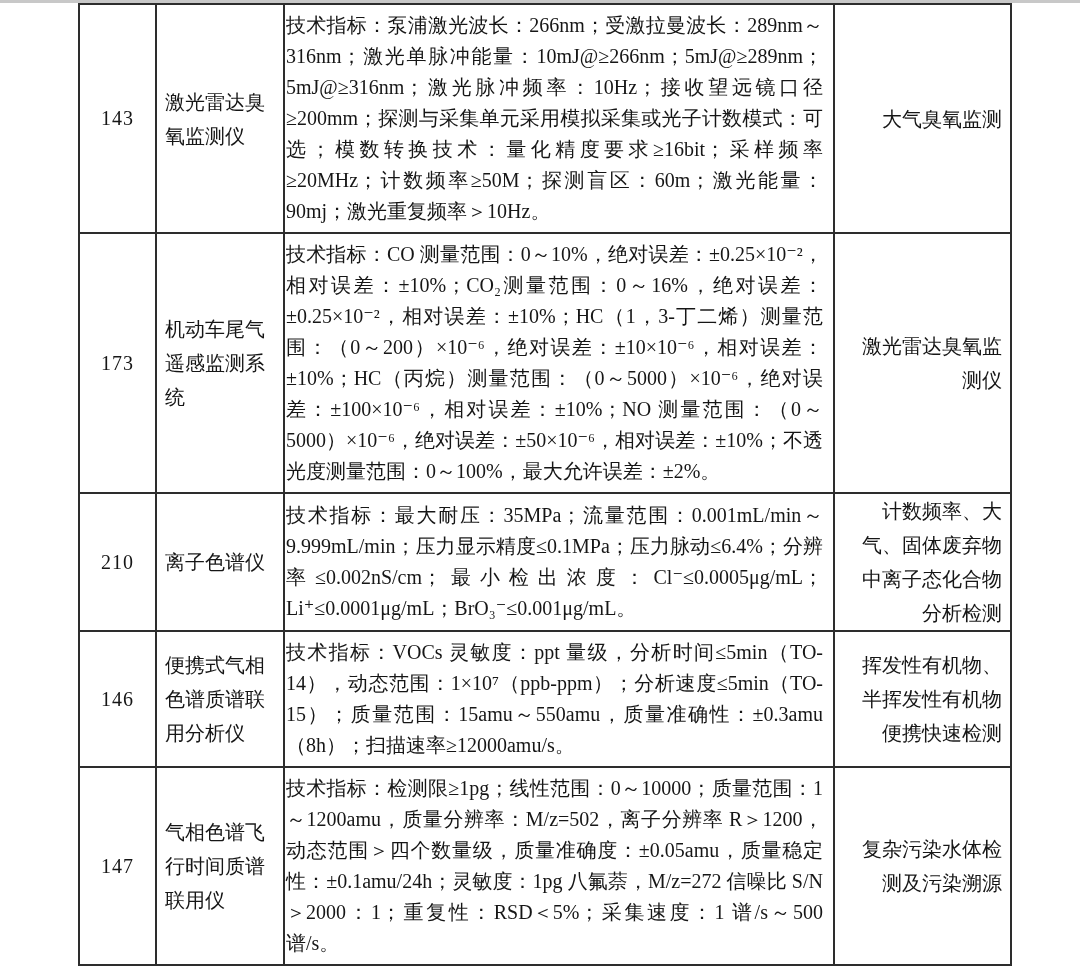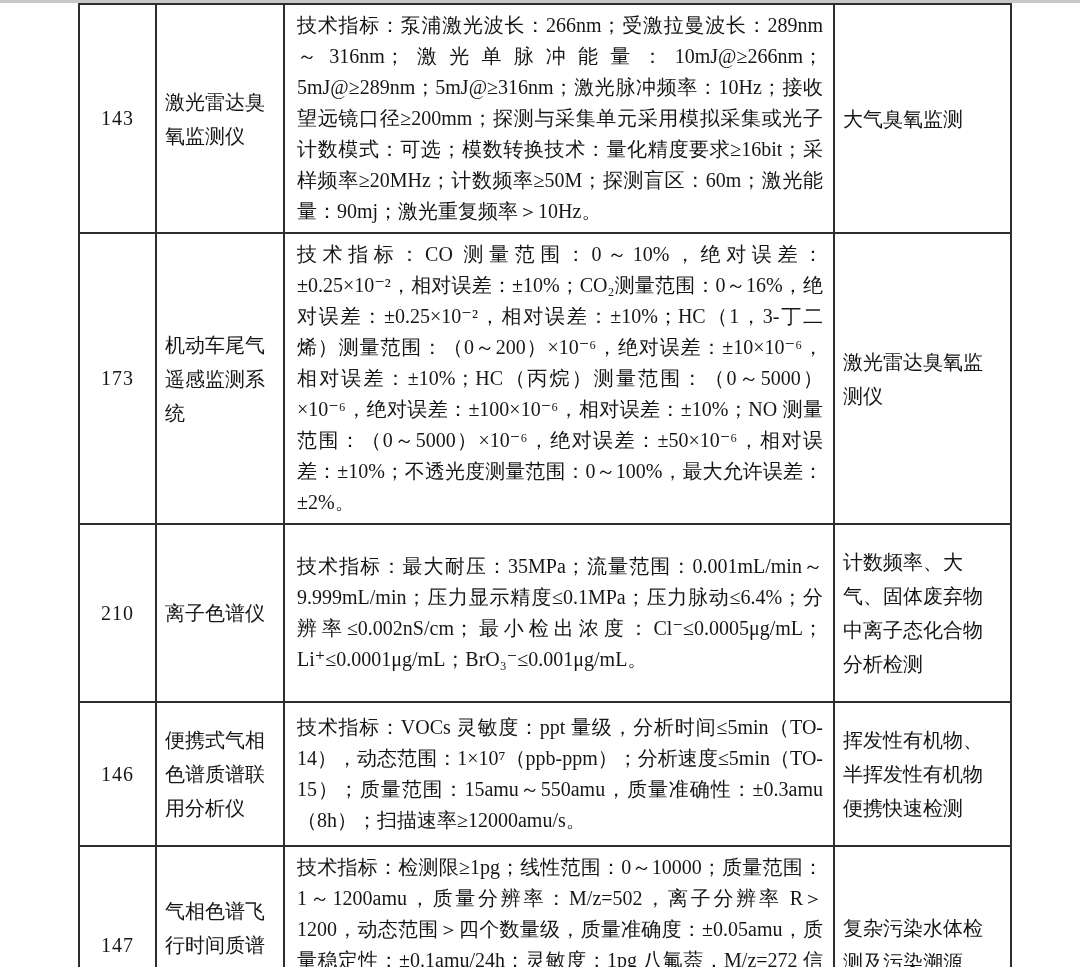--- a/index.html
+++ b/index.html
@@ -37,28 +37,28 @@
     text-align:center;
     letter-spacing:1px;
     margin-top:12px;
   }
   td.name-cell{
     padding:4px 8px;
     line-height:34px;
     text-align:left;
   }
   td.spec-cell{
-    padding:5px 10px 5px 12px;
+    padding:5px 10px 5px 1px;
     line-height:31px;
     text-align:justify;
   }
   td.app-cell{
-    padding:20px 8px;
+    padding:0 8px;
     line-height:34px;
-    text-align:left;
+    text-align:right;
   }
   tr.r-143{height:177px;}
   tr.r-144{height:233px;}
   tr.r-145{height:127px;}
   tr.r-146{height:113px;}
   tr.r-147{height:148px;}
 </style>
 </head>
 <body>
 

